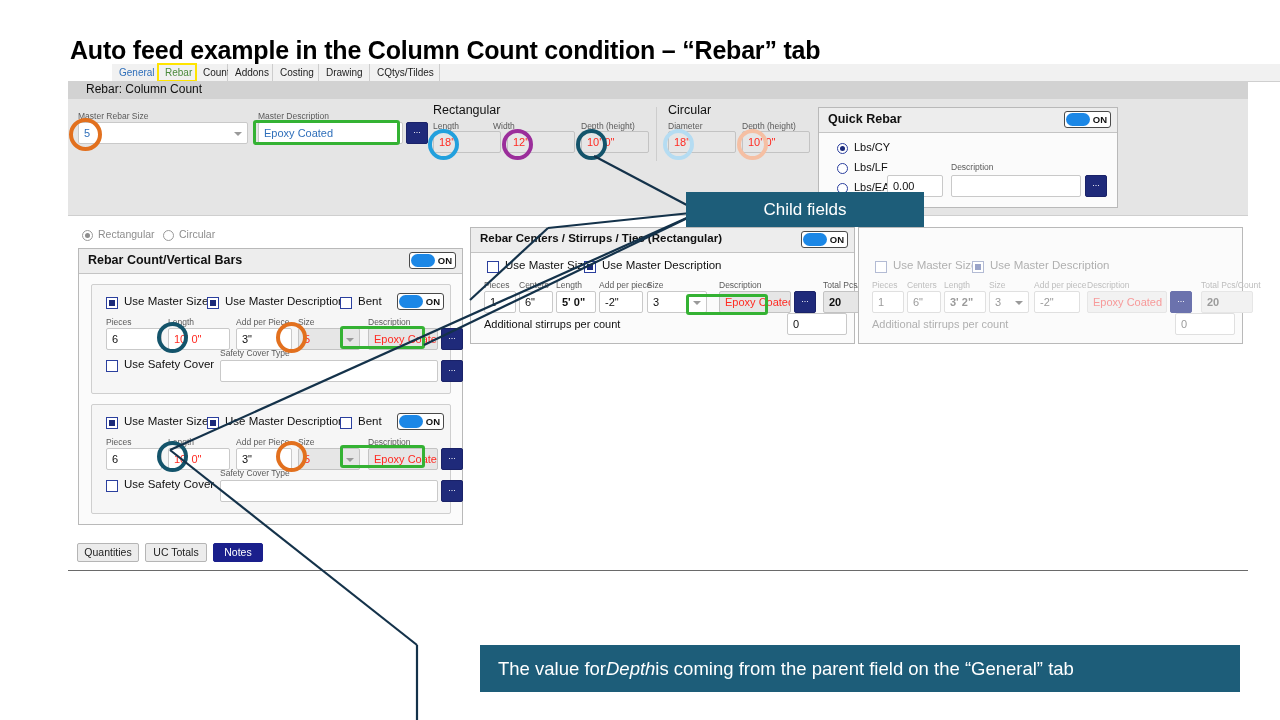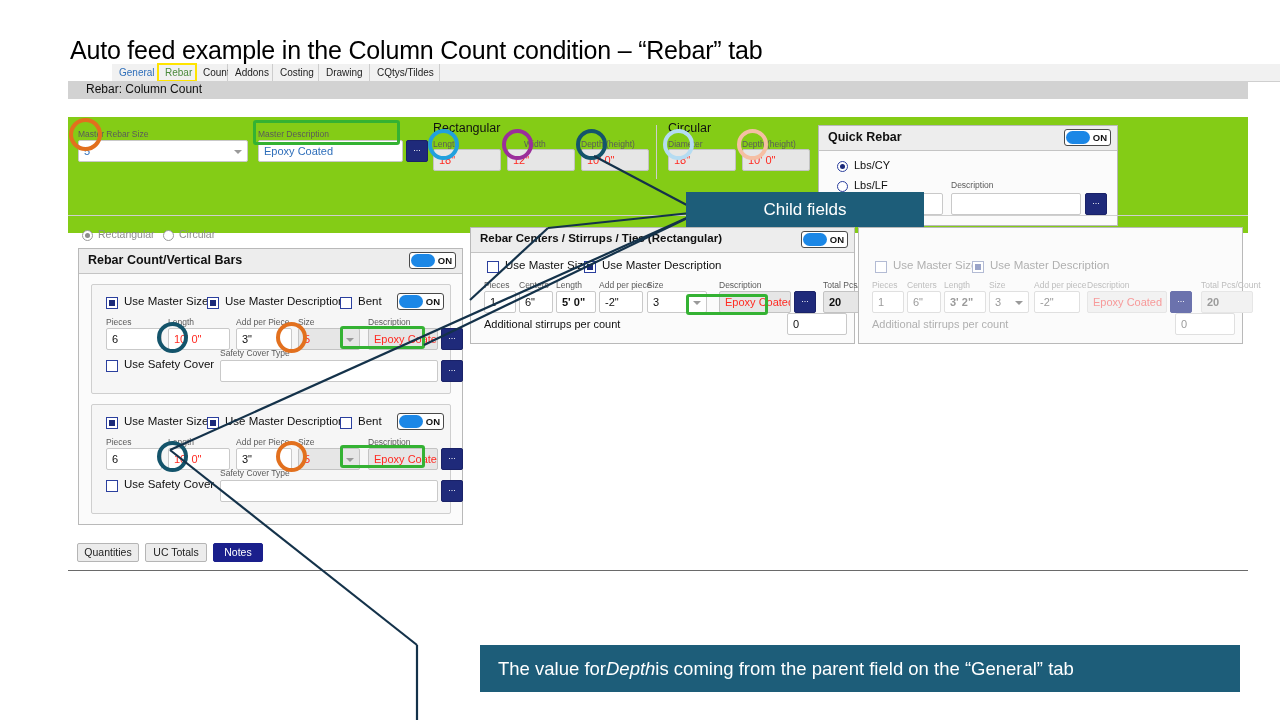--- a/index.html
+++ b/index.html
@@ -5,21 +5,21 @@
   html,body{margin:0;padding:0;}
   body{
     width:1280px;height:720px;background:#ffffff;position:relative;overflow:hidden;
     font-family:"Liberation Sans",sans-serif;color:#1a1a1a;
   }
   .slide{position:absolute;inset:0;}
 
   
   #slide-title{
     position:absolute;left:70px;top:36px;width:1100px;
-    font-size:25px;font-weight:normal;letter-spacing:-0.2px;color:#000;
+    font-size:25px;font-weight:bold;letter-spacing:-0.2px;color:#000;
     white-space:nowrap;
   }
 
   
   #app-screenshot{position:absolute;left:68px;top:64px;width:1180px;height:510px;}
 
   
   .tabstrip{position:absolute;left:0;top:0;width:1180px;height:17px;background:#f1f1f1;
             border-bottom:1px solid #cfcfcf;margin-left:44px;}
   .tab{position:absolute;top:0;height:17px;line-height:17px;font-size:10px;
@@ -28,21 +28,21 @@
   .tab.link{color:#2f6fba;}
   .tab.hl{color:#4a8a3c;background:#f1f1f1;}
   .tab-highlight-box{position:absolute;border:2px solid #ffe400;box-sizing:border-box;}
 
   
   .page-header{position:absolute;left:0;top:17px;width:1180px;height:18px;
         background:#d2d2d2;}
   .page-header span{position:absolute;left:18px;top:1px;font-size:12px;color:#101010;}
 
   
-  .master-band{position:absolute;left:0;top:35px;width:1180px;height:116px;background:#84cc16;margin-top:18px;}
+  .master-band{position:absolute;left:0;top:35px;width:1180px;height:116px;background:#e5e5e5;}
   .band-sep{position:absolute;left:0;top:151px;width:1180px;height:1px;background:#cfcfcf;}
 
   .fld-label{position:absolute;font-size:8.5px;color:#5a5a5a;white-space:nowrap;}
   .fld-group-title{position:absolute;font-size:12.5px;color:#101010;white-space:nowrap;}
 
   .inp{position:absolute;box-sizing:border-box;border:1px solid #c9c9c9;border-radius:2px;
        background:#ffffff;font-size:11px;color:#101010;padding:0 5px;line-height:20px;height:22px;
        white-space:nowrap;overflow:hidden;}
   .inp.ro{background:#e6e6e6;border-color:#c3c3c3;}
   .inp.red{color:#ff2a21;}
@@ -135,21 +135,21 @@
 
       <div class="fld-label" style="left:190px;top:12px;">Master Description</div>
       <div class="inp blue" style="left:190px;top:23px;width:145px;">Epoxy Coated</div>
       <div class="ellipsis-btn" style="left:338px;top:23px;">...</div>
 
       <div class="vsep" style="left:588px;top:8px;height:54px;"></div>
 
       <div class="fld-group-title" style="left:365px;top:4px;">Rectangular</div>
       <div class="fld-label" style="left:365px;top:22px;">Length</div>
       <div class="inp ro red" style="left:365px;top:32px;width:68px;">18"</div>
-      <div class="fld-label" style="left:456px;top:22px;">Width</div>
+      <div class="fld-label" style="left:425px;top:22px;">Width</div>
       <div class="inp ro red" style="left:439px;top:32px;width:68px;">12"</div>
       <div class="fld-label" style="left:513px;top:22px;">Depth (height)</div>
       <div class="inp ro red" style="left:513px;top:32px;width:68px;">10' 0"</div>
 
       <div class="fld-group-title" style="left:600px;top:4px;">Circular</div>
       <div class="fld-label" style="left:600px;top:22px;">Diameter</div>
       <div class="inp ro red" style="left:600px;top:32px;width:68px;">18"</div>
       <div class="fld-label" style="left:674px;top:22px;">Depth (height)</div>
       <div class="inp ro red" style="left:674px;top:32px;width:68px;">10' 0"</div>
 

